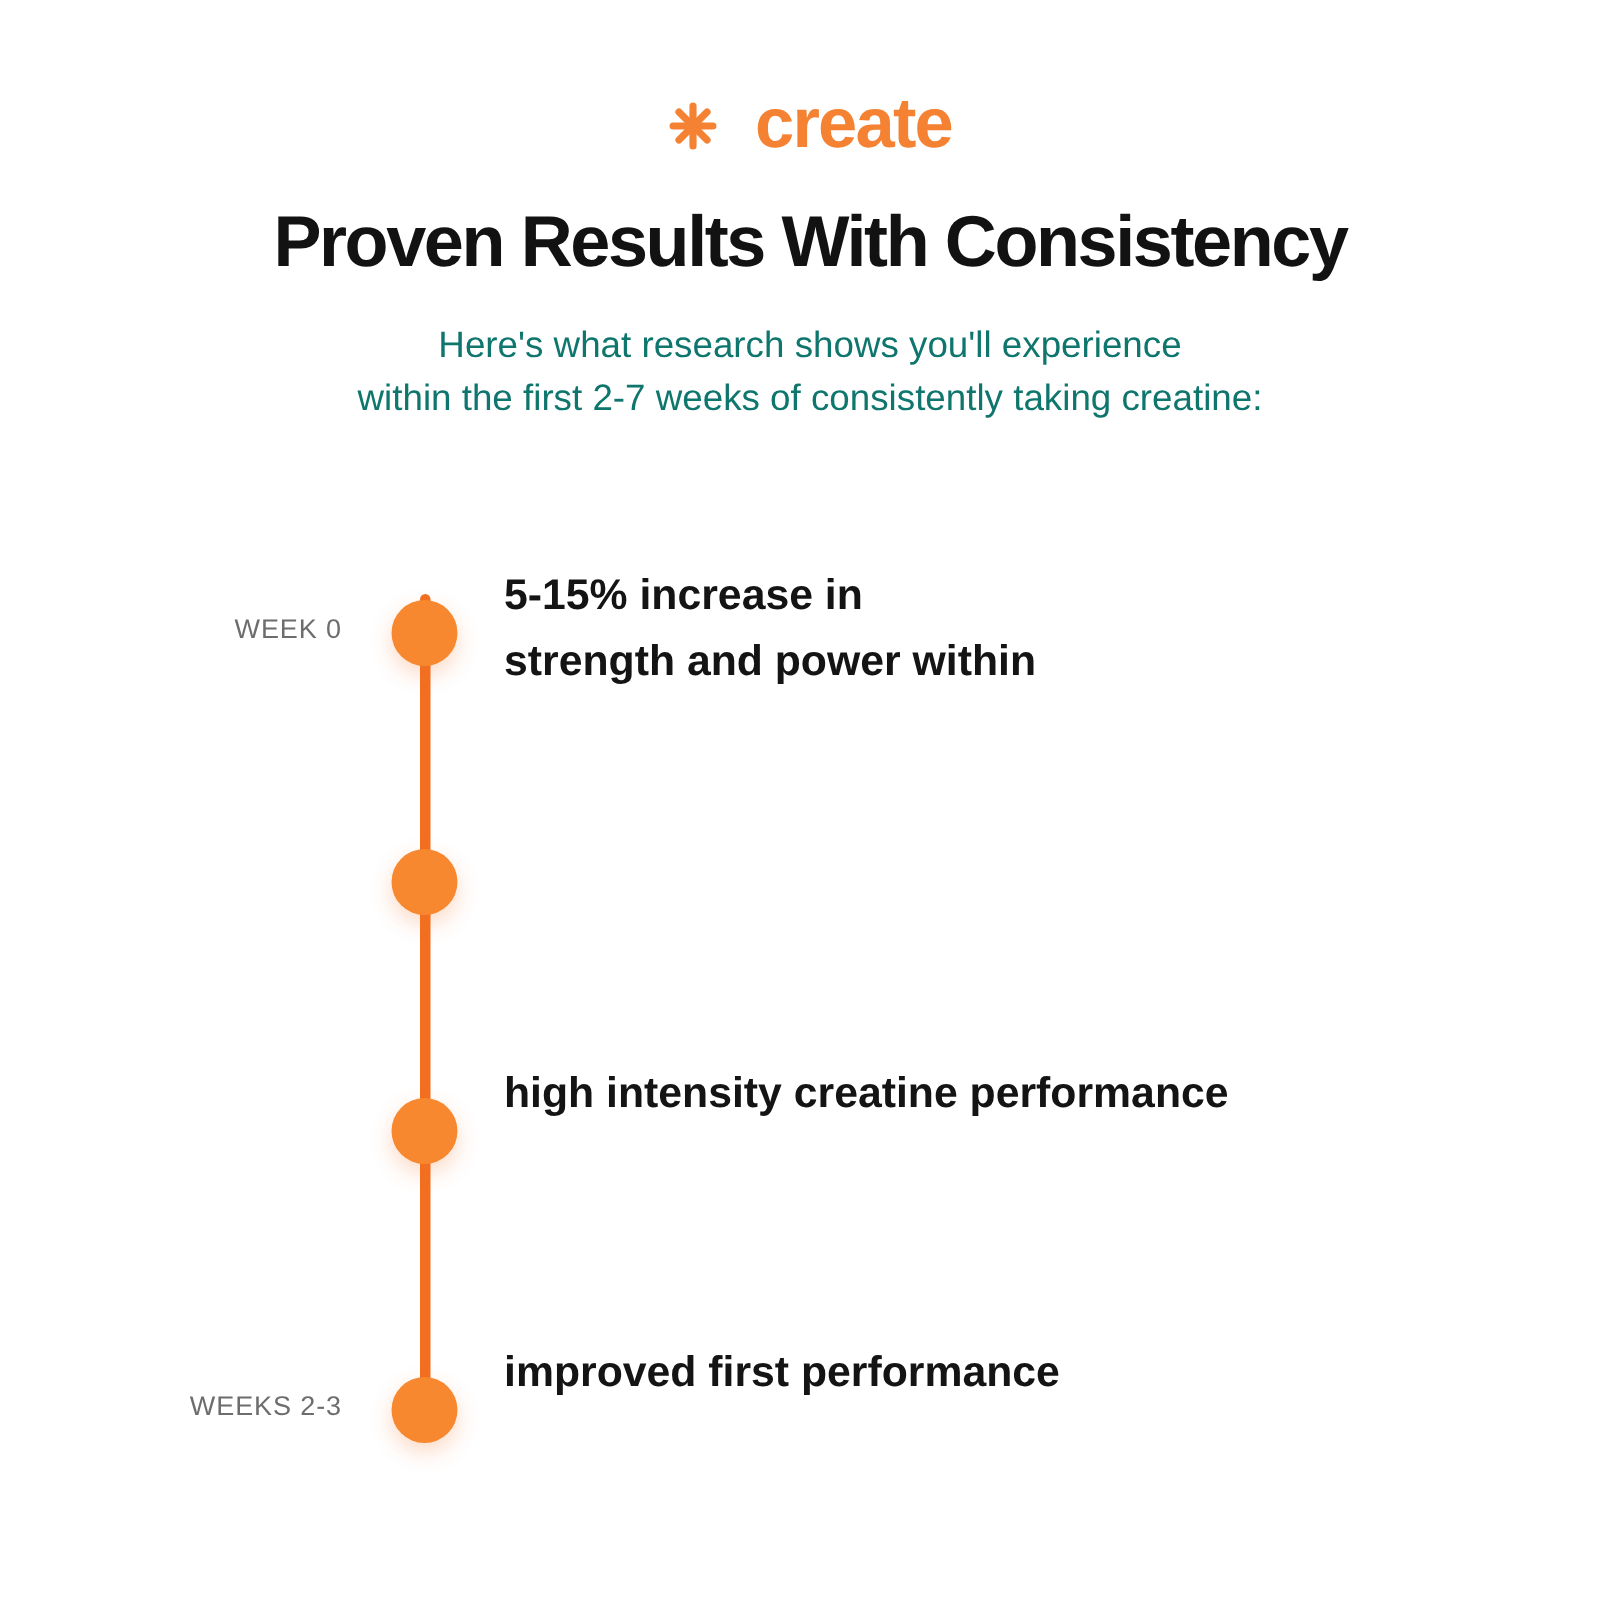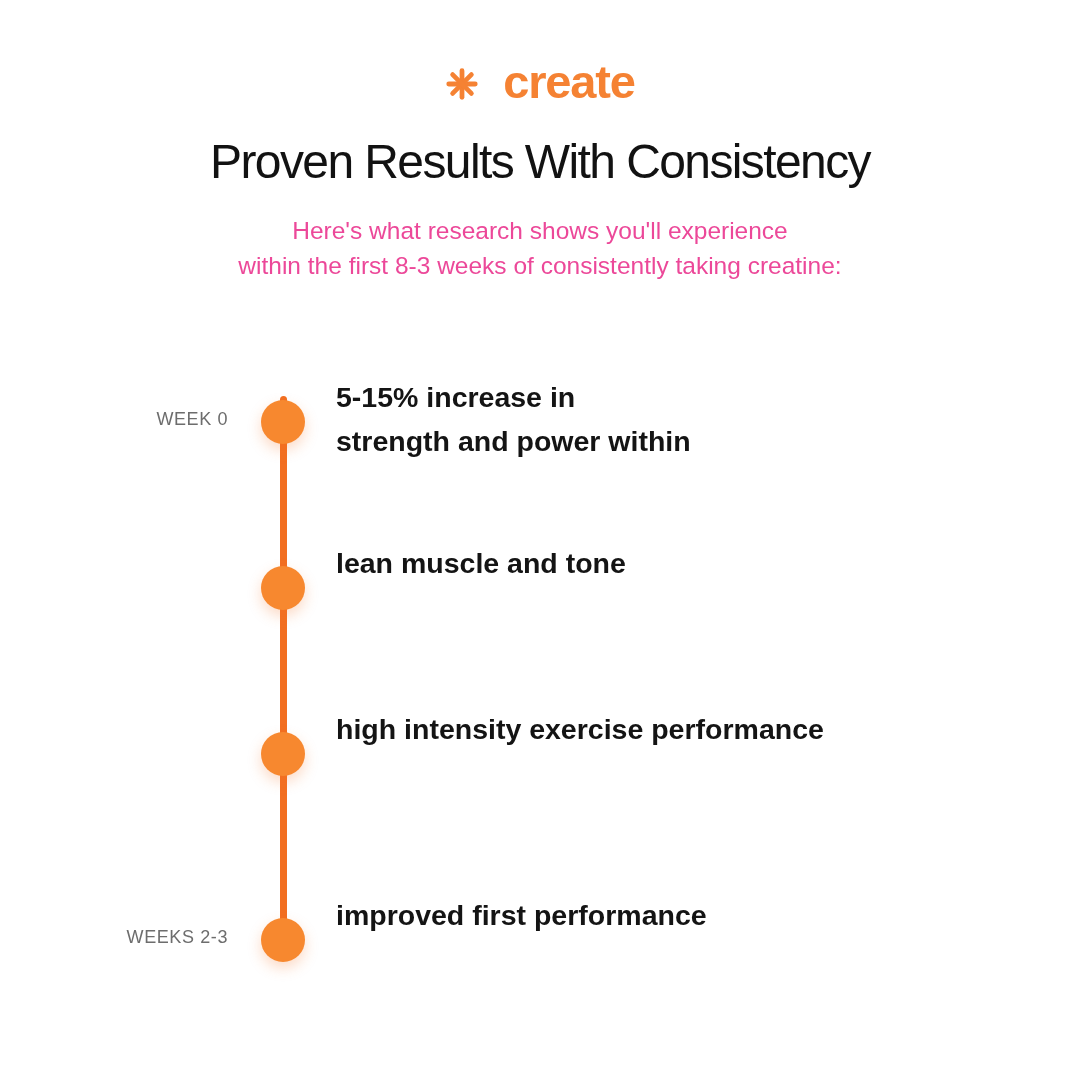--- a/index.html
+++ b/index.html
@@ -47,32 +47,32 @@
     letter-spacing: -1.2px;
     color: #F58233;
   }
 
   
   .headline {
     margin-top: 32px;
     text-align: center;
     font-size: 48px;
     line-height: 1.06;
-    font-weight: 400;
+    font-weight: 700;
     letter-spacing: -1.6px;
     color: #121212;
   }
 
   .subhead {
     margin-top: 26px;
     text-align: center;
     font-size: 24.5px;
     line-height: 1.42;
     font-weight: 400;
-    color: #ec4899;
+    color: #0f766e;
   }
 
   .subhead-line { display: block; }
 
   
   .timeline {
     position: absolute;
     left: 16px;
     top: 372px;
     width: 1080px;
@@ -147,49 +147,48 @@
         <rect x="43" y="4" width="14" height="92" rx="7" transform="rotate(135 50 50)"></rect>
       </g>
     </svg>
     <span class="brand-name">create</span>
   </div>
 
   <h1 class="headline">Proven Results With Consistency</h1>
 
   <p class="subhead">
     <span class="subhead-line">Here's what research shows you'll experience</span>
-    <span class="subhead-line">within the first 8-3 weeks of consistently taking creatine:</span>
+    <span class="subhead-line">within the first 2-7 weeks of consistently taking creatine:</span>
   </p>
 
   <div class="timeline">
 
     <div class="axis"></div>
 
     <div class="node-row" style="top:50px">
       <div class="week-label">WEEK 0</div>
       <div class="dot"></div>
       <div class="item-text">
         <span class="item-line">5-15% increase in</span>
         <span class="item-line">strength and power within</span>
       </div>
     </div>
 
     <div class="node-row" style="top:216px">
       <div class="week-label"></div>
       <div class="dot"></div>
       <div class="item-text">
-        <span class="item-line">lean muscle and tone</span>
       </div>
     </div>
 
     <div class="node-row" style="top:382px">
       <div class="week-label"></div>
       <div class="dot"></div>
       <div class="item-text">
-        <span class="item-line">high intensity exercise performance</span>
+        <span class="item-line">high intensity creatine performance</span>
       </div>
     </div>
 
     <div class="node-row" style="top:568px">
       <div class="week-label">WEEKS 2-3</div>
       <div class="dot"></div>
       <div class="item-text">
         <span class="item-line">improved first performance</span>
       </div>
     </div>

